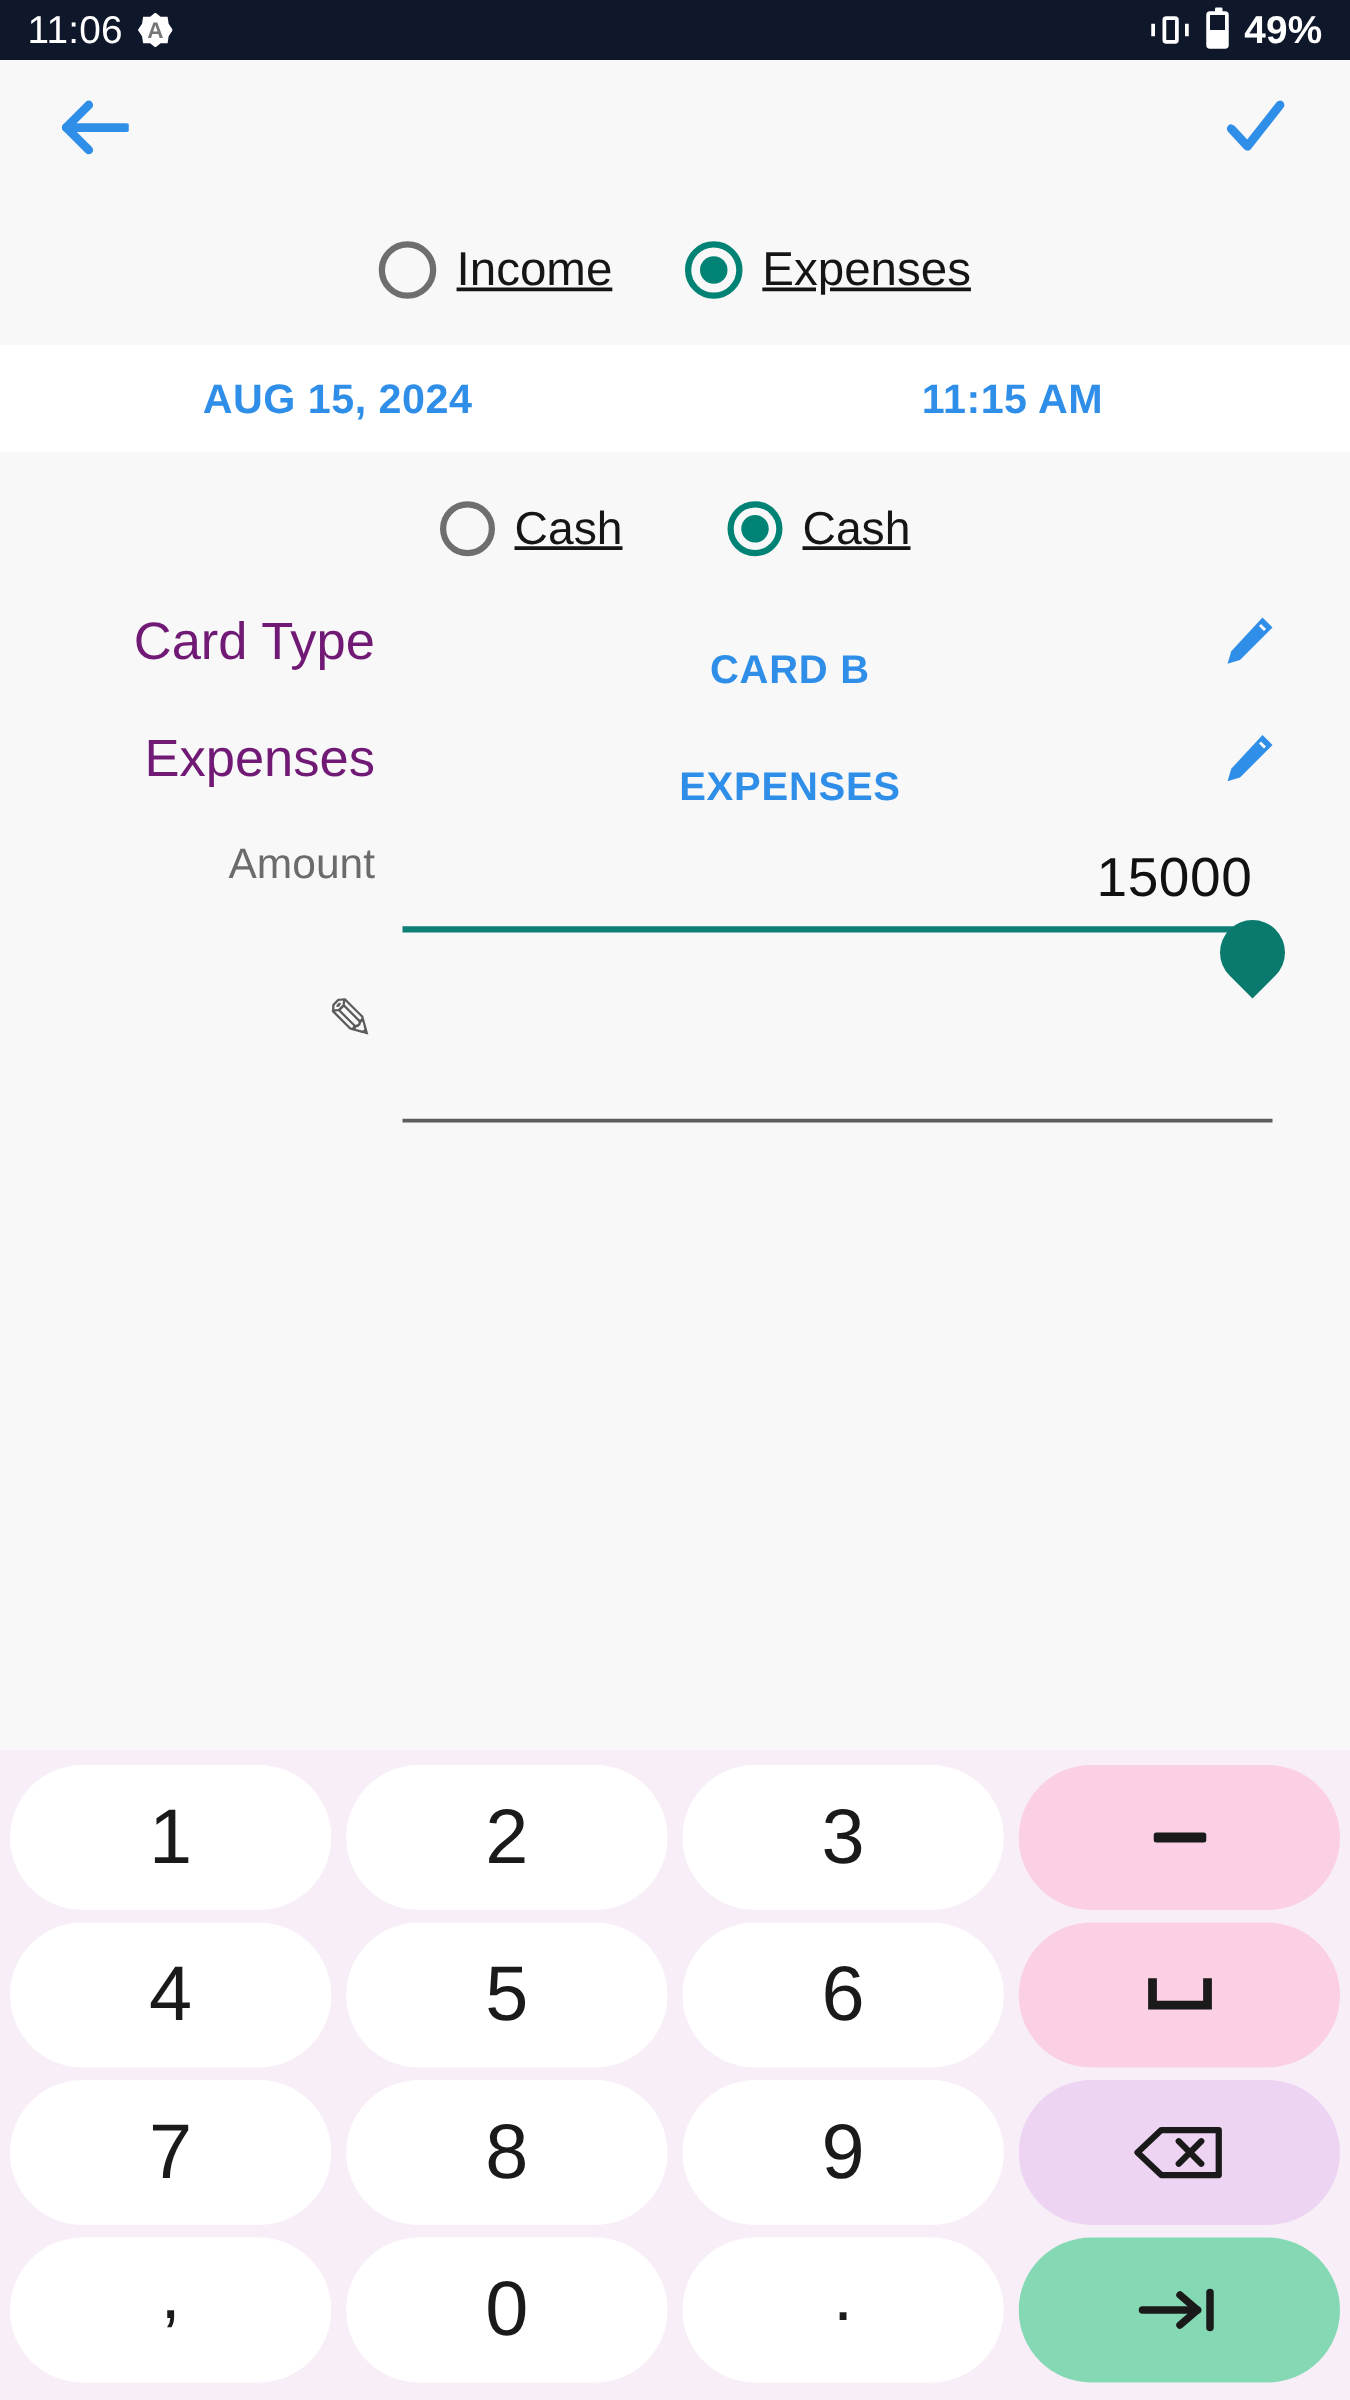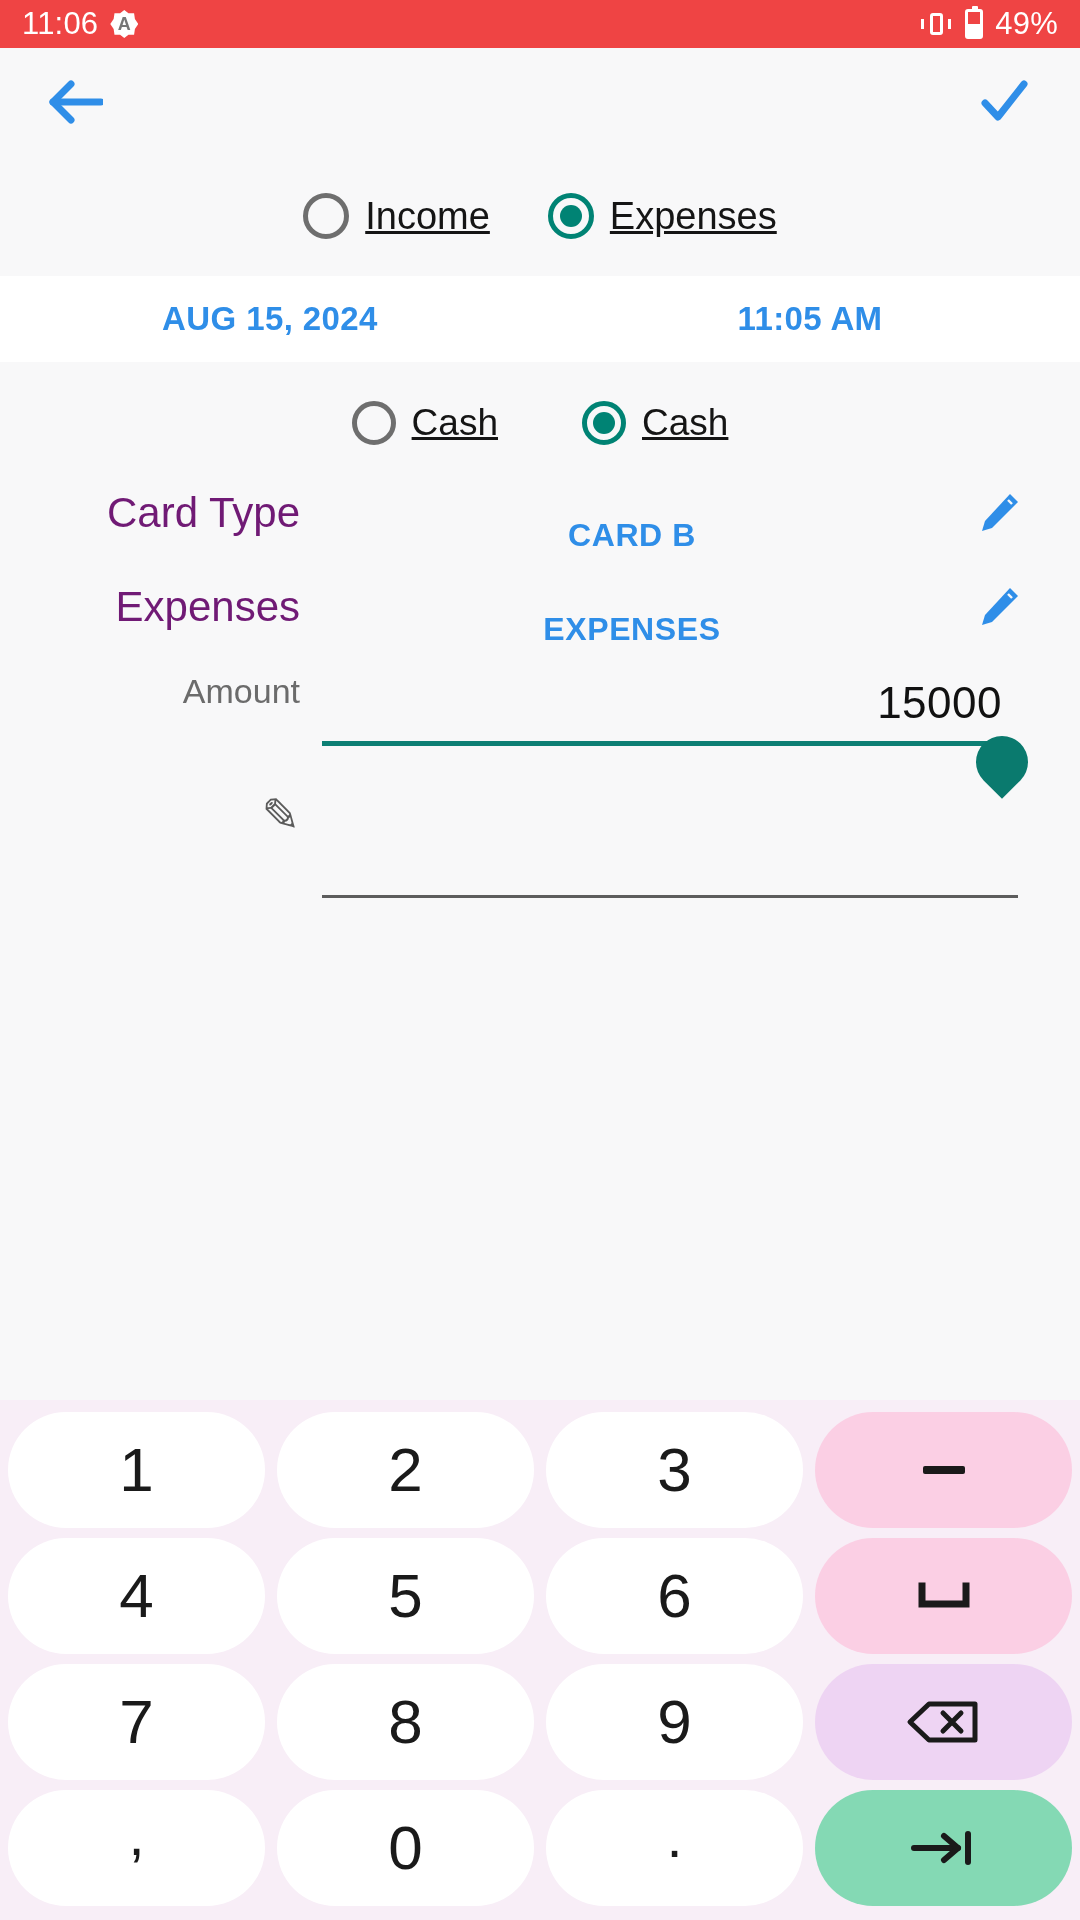--- a/index.html
+++ b/index.html
@@ -6,28 +6,28 @@
   html, body {
     width: 1080px; height: 1920px;
     font-family: "Liberation Sans", sans-serif;
     background: #f7f7f8;
     overflow: hidden;
   }
   #app { position: relative; width: 1080px; height: 1920px; display: flex; flex-direction: column; }
 
   
   .statusbar {
-    height: 48px; background: #ef4444; color: #ffffff;
+    height: 48px; background: #0f172a; color: #ffffff;
     display: flex; align-items: center; justify-content: space-between;
     padding: 0 22px; flex: none;
   }
   .sb-left { display: flex; align-items: center; gap: 12px; }
   .sb-right { display: flex; align-items: center; gap: 12px; }
   .sb-time { font-size: 31px; font-weight: 400; letter-spacing: .2px; }
-  .sb-batt-text { font-size: 31px; font-weight: 400; letter-spacing: .2px; }
+  .sb-batt-text { font-size: 31px; font-weight: 700; letter-spacing: .2px; }
   .icon-a {
     width: 28px; height: 28px; background: #ffffff; color: #777777;
     font-size: 18px; font-weight: 700; display: flex; align-items: center; justify-content: center;
     clip-path: polygon(50% 0%, 65% 12%, 85% 12%, 88% 32%, 100% 50%, 88% 68%, 85% 88%, 65% 88%, 50% 100%, 35% 88%, 15% 88%, 12% 68%, 0% 50%, 12% 32%, 15% 12%, 35% 12%);
   }
   .icon-vibrate { position: relative; width: 34px; height: 28px; }
   .icon-vibrate .body { position: absolute; left: 11px; top: 3px; width: 13px; height: 22px; border: 3px solid #fff; border-radius: 3px; }
   .icon-vibrate .w1, .icon-vibrate .w2 { position: absolute; top: 9px; width: 3px; height: 10px; background: #fff; }
   .icon-vibrate .w1 { left: 2px; }
   .icon-vibrate .w2 { right: 2px; }
@@ -180,21 +180,21 @@
     <div class="radio-opt">
       <span class="radio lg on">
           <span class="dot"></span>
         </span>
       <span class="radio-label">Expenses</span>
     </div>
   </div>
 
   <div class="datetime">
     <div class="dt-item">AUG 15, 2024</div>
-    <div class="dt-item">11:05 AM</div>
+    <div class="dt-item">11:15 AM</div>
   </div>
 
   <div class="body-area">
 
     <div class="radio-row pay">
       <div class="radio-opt">
         <span class="radio md"></span>
         <span class="radio-label md">Cash</span>
       </div>
       <div class="radio-opt">

